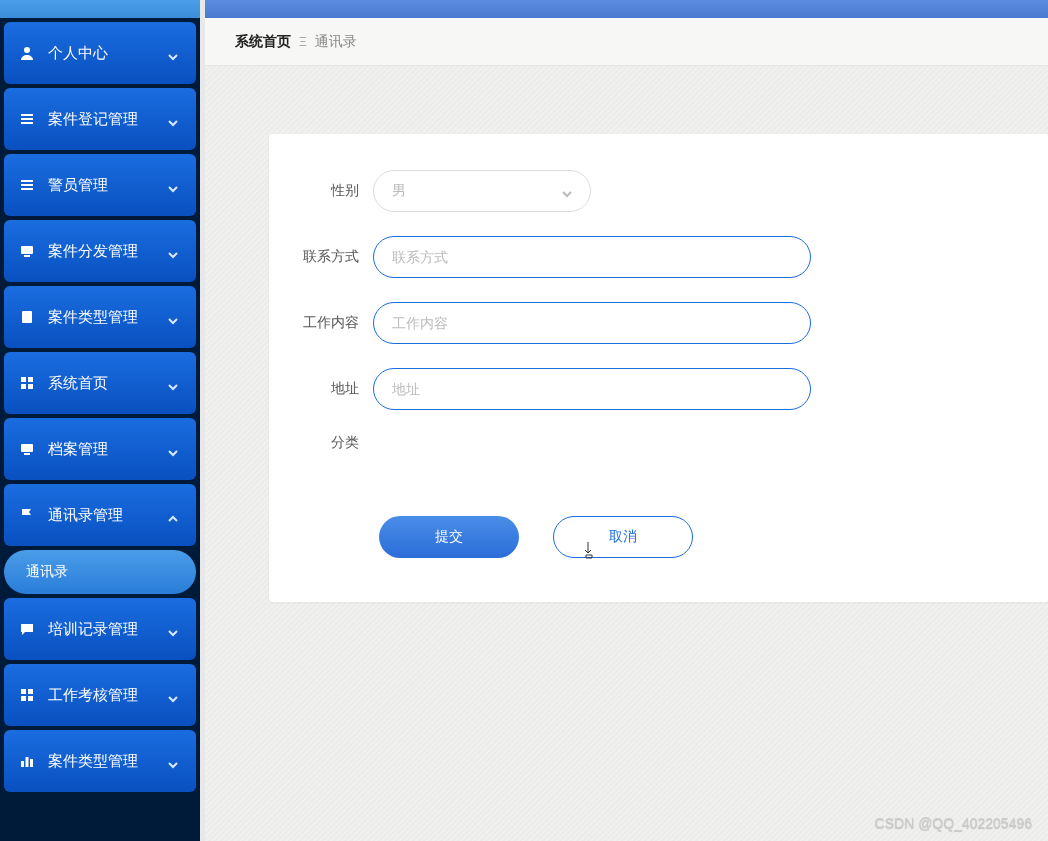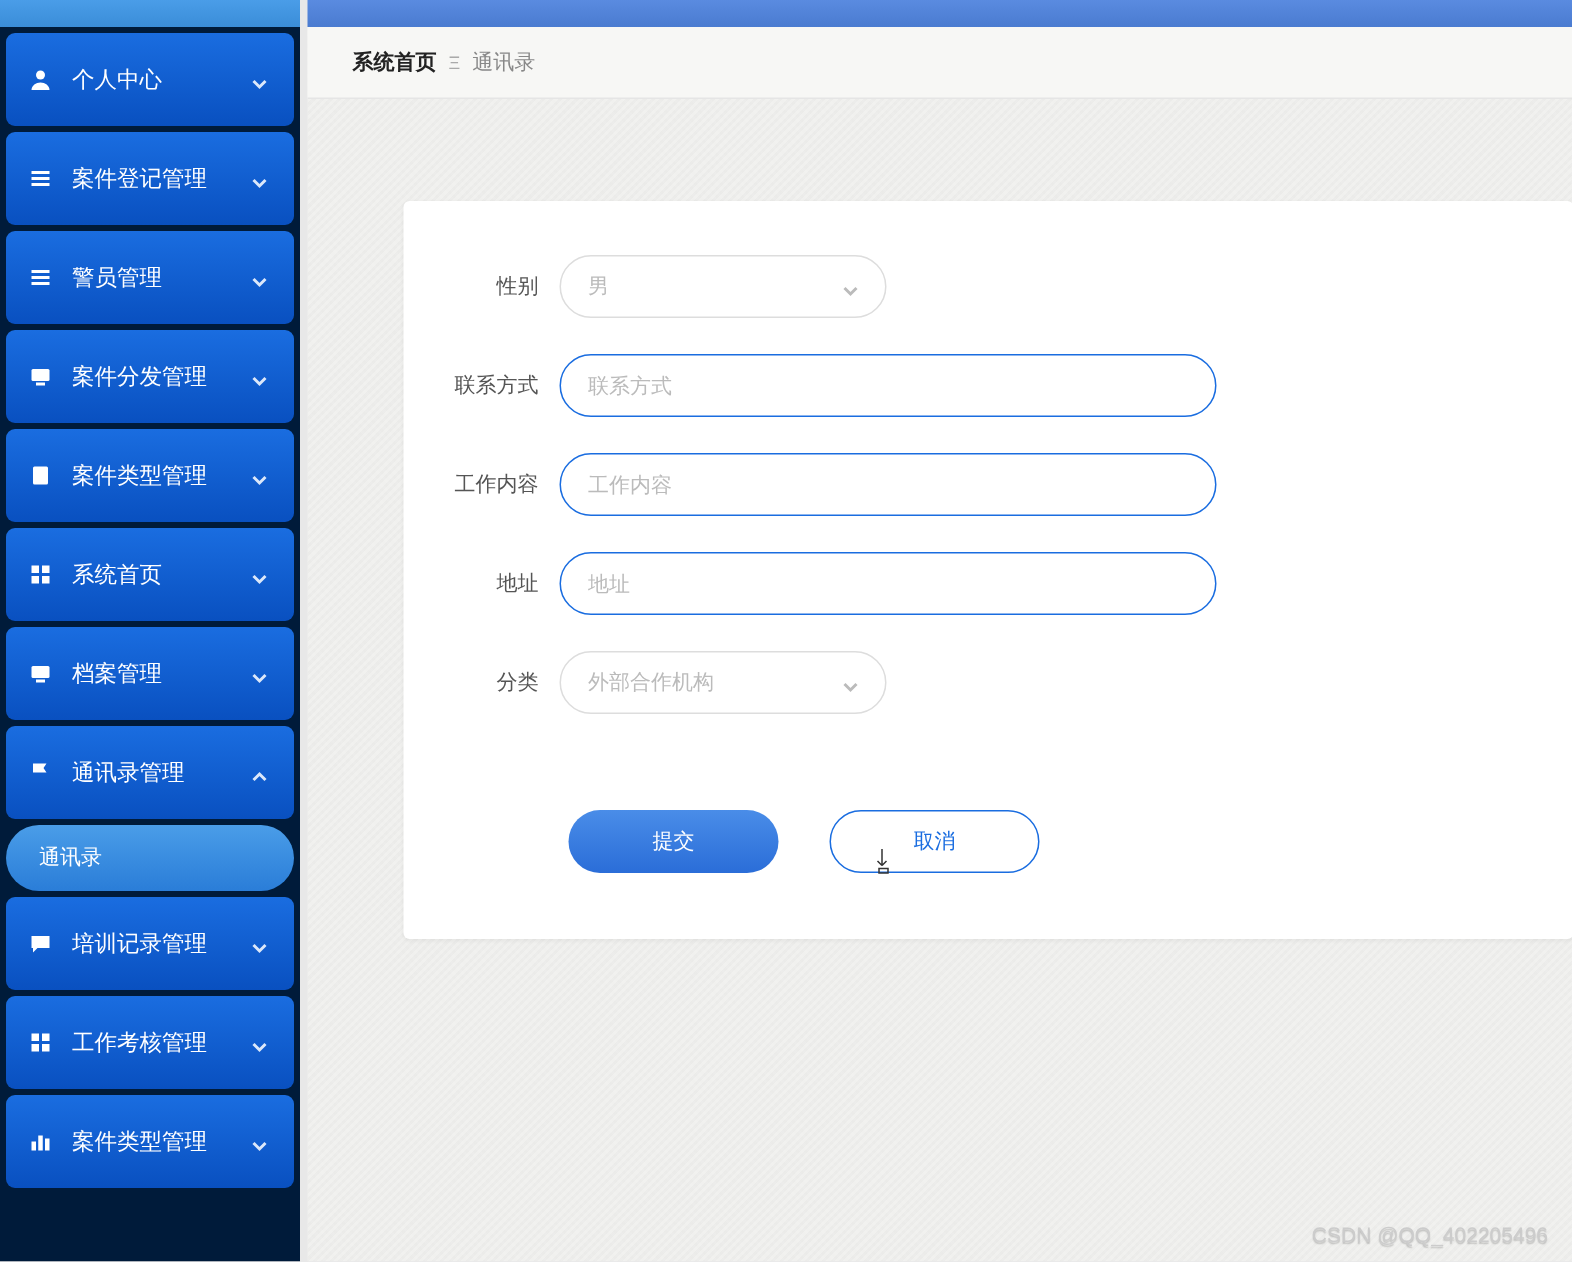--- a/index.html
+++ b/index.html
@@ -421,26 +421,20 @@
       <input class="form-input" placeholder="工作内容" style="">
     </div>
 
     <div class="form-row">
       <div class="form-label">地址</div>
       <input class="form-input" placeholder="地址" style="">
     </div>
 
     <div class="form-row">
       <div class="form-label">分类</div>
-      <div class="form-select">
-        <span>外部合作机构</span>
-        <span class="chev"><svg viewBox="0 0 10 10">
-              <polyline points="1,3 5,7 9,3"></polyline>
-            </svg></span>
-      </div>
     </div>
 
     <div class="button-row">
       <button class="btn btn-primary">提交</button>
       <button class="btn btn-secondary">
         <span>取消</span>
         <svg class="cursor-icon" viewBox="0 0 14 18">
             <path d="M6 1 L6 12 M6 12 L3 9 M6 12 L9 9 M4 14 h6 v3 h-6 z" stroke="#333" stroke-width="1" fill="none"></path>
           </svg>
       </button>

